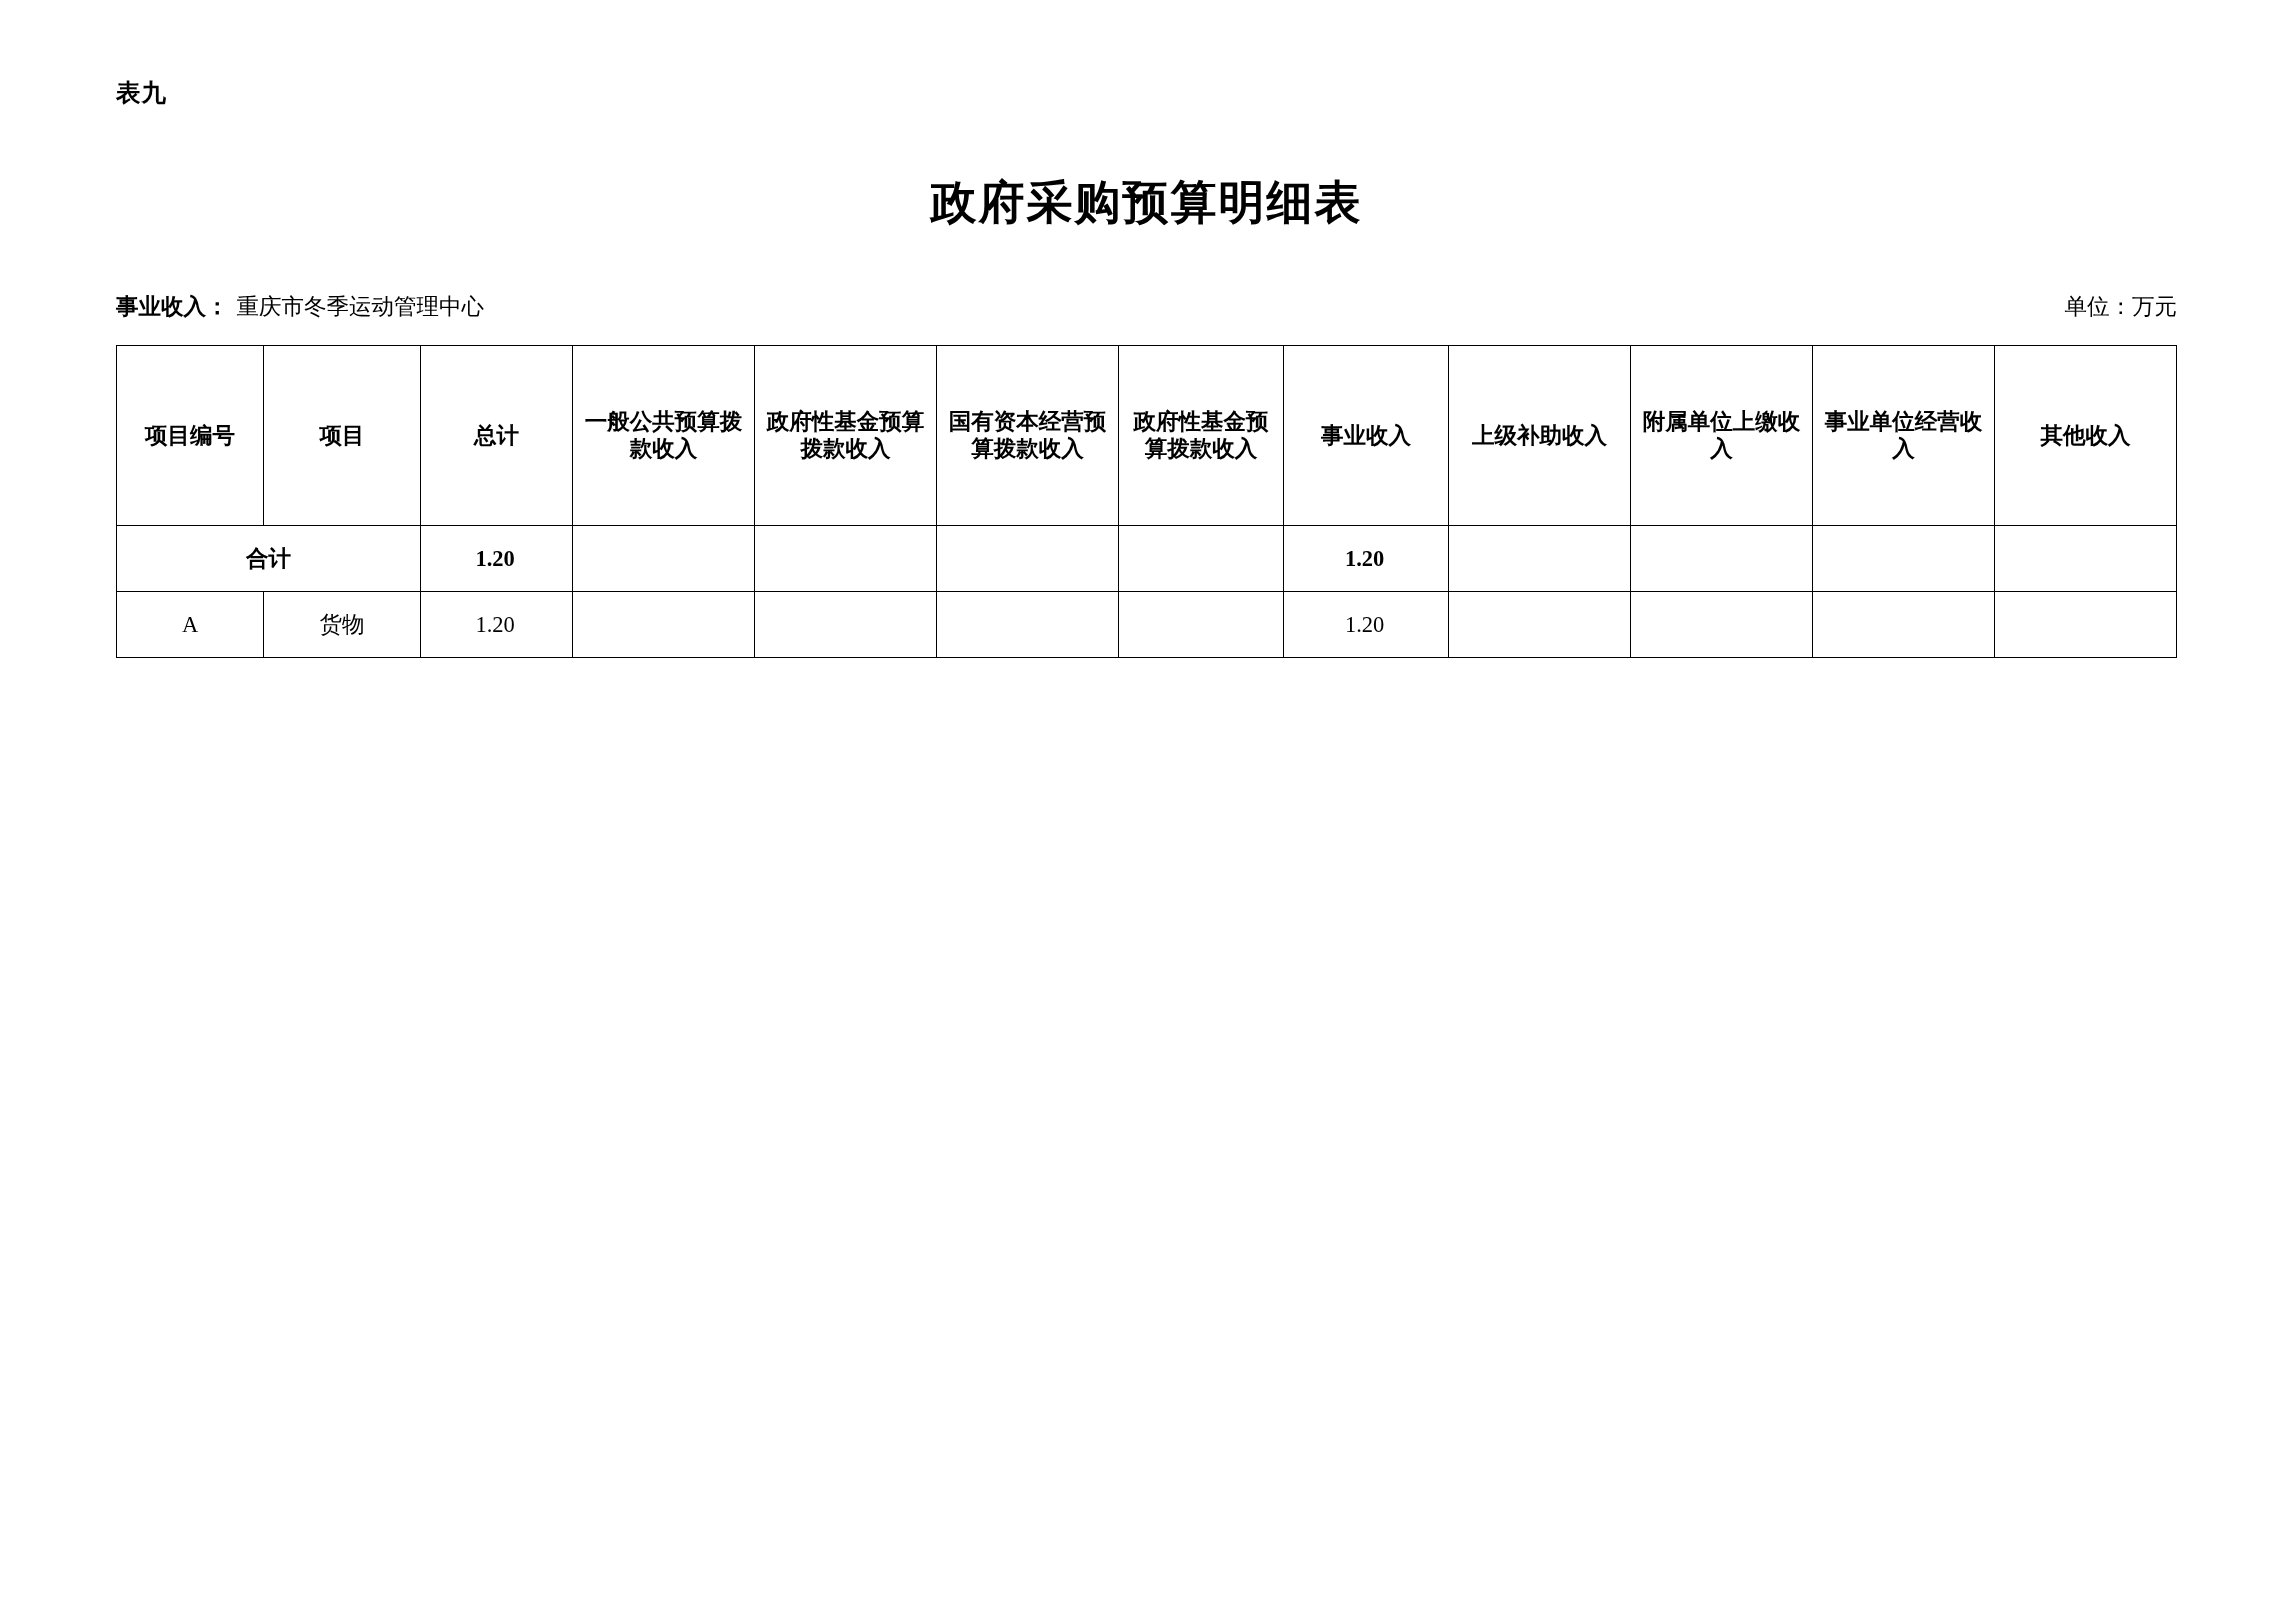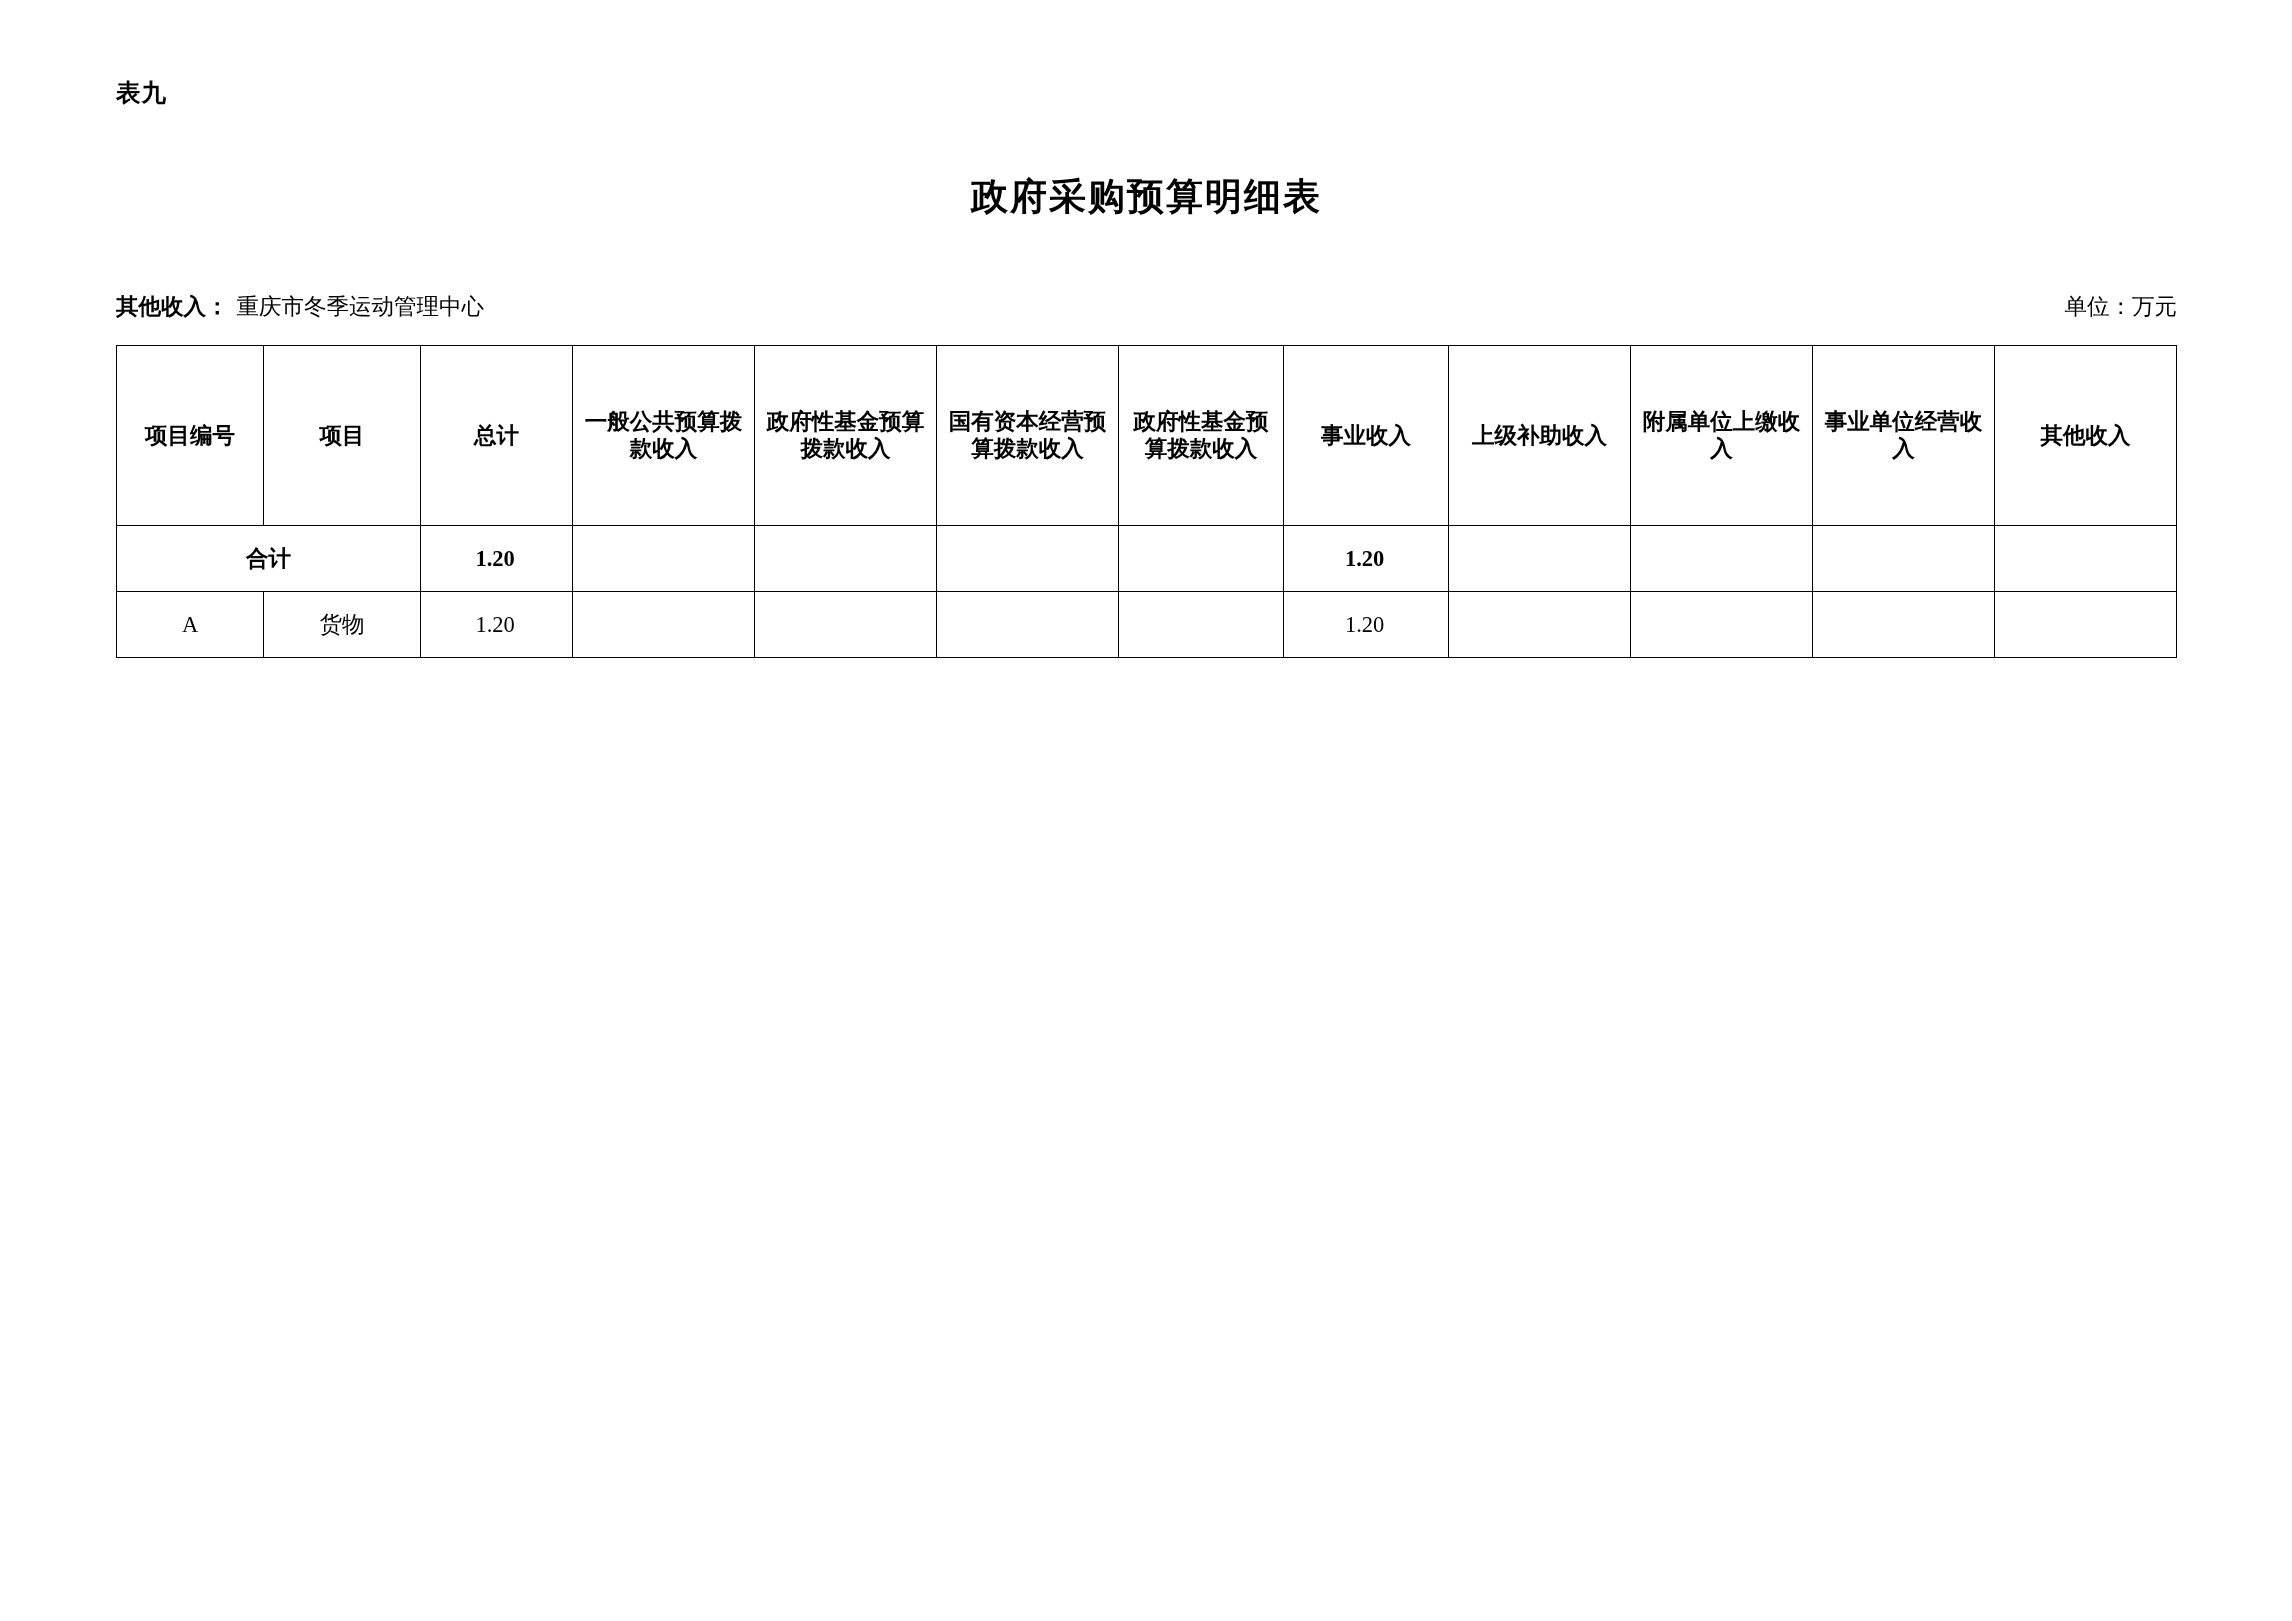--- a/index.html
+++ b/index.html
@@ -28,21 +28,21 @@
     font-size: 24.5px;
     font-weight: bold;
     letter-spacing: 1px;
   }
   .doc-title {
     position: absolute;
     left: 0;
     right: 0;
     top: 172px;
     text-align: center;
-    font-size: 37px;
+    font-size: 46px;
     font-weight: bold;
     letter-spacing: 2px;
   }
   .meta-row {
     position: absolute;
     left: 116px;
     right: 116px;
     top: 291px;
     height: 29px;
     font-size: 22.5px;
@@ -127,21 +127,21 @@
 </head>
 <body>
 
 <div class="page">
 
   <div class="sheet-label">表九</div>
 
   <div class="doc-title">政府采购预算明细表</div>
 
   <div class="meta-row">
-    <div class="meta-left"><span class="unit-name-label">其他收入：</span><span class="unit-name-value">重庆市冬季运动管理中心</span></div>
+    <div class="meta-left"><span class="unit-name-label">事业收入：</span><span class="unit-name-value">重庆市冬季运动管理中心</span></div>
     <div class="meta-right">单位：万元</div>
   </div>
 
   <table class="budget">
     <colgroup>
       <col class="c1">
         <col class="c2">
         <col class="c3">
         <col class="c4">
         <col class="c5">

